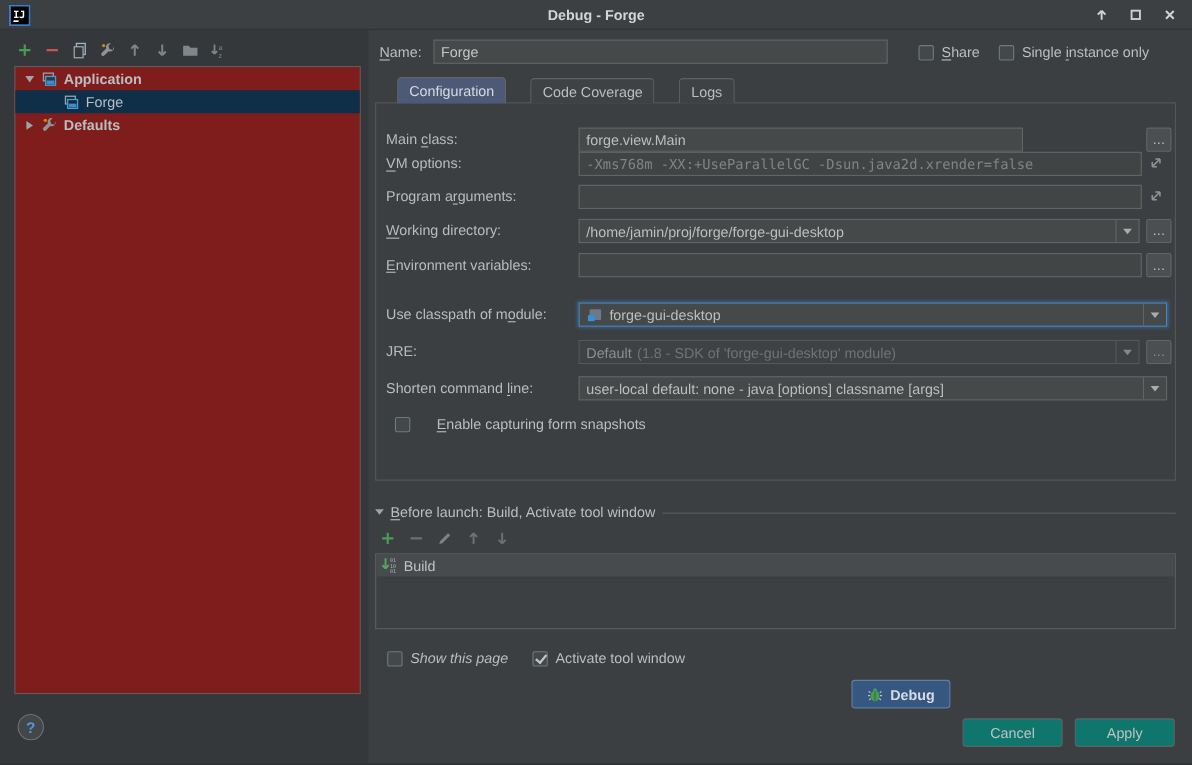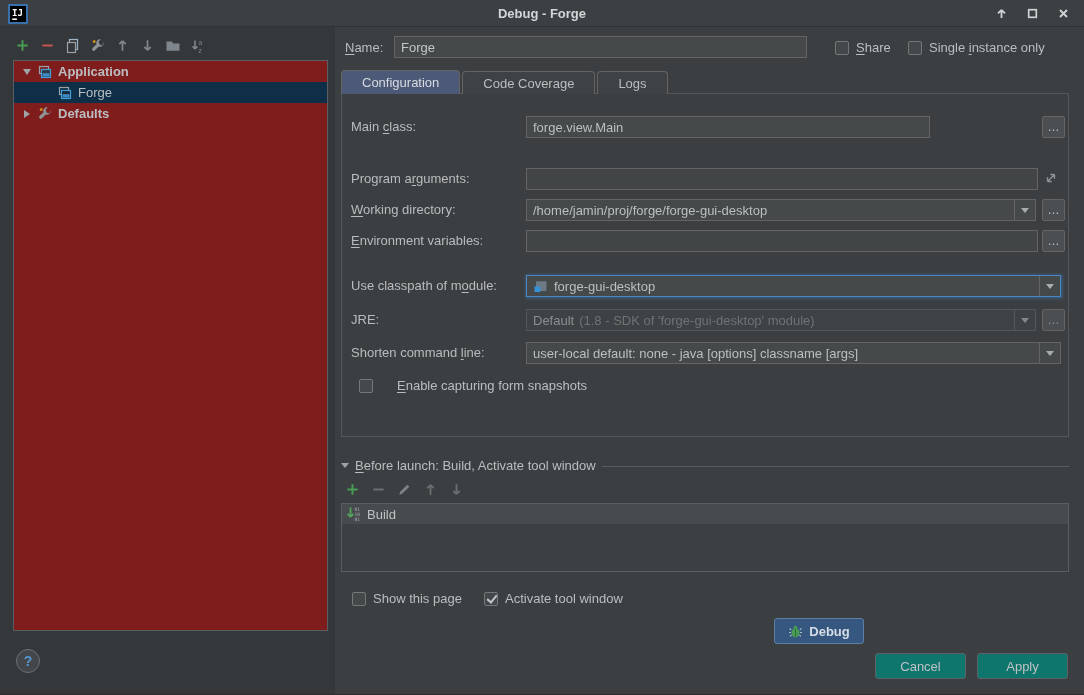--- a/index.html
+++ b/index.html
@@ -29,21 +29,21 @@
   .tri-right{width:0;height:0;border-top:4.5px solid transparent;border-bottom:4.5px solid transparent;border-left:6px solid #9fa4a7;}
   .ticon{width:16px;height:16px;flex:0 0 16px;}
   
   .name-label{position:absolute;left:345px;top:40px;}
   .name-field{position:absolute;left:394px;top:36px;width:413px;height:22px;background:#45494a;border:1px solid #646464;color:#c3c6c8;padding:0 6px;font:13px "Liberation Sans","DejaVu Sans",sans-serif;}
   .cb{width:14px;height:14px;background:#43494b;border:1px solid #747879;border-radius:2px;position:relative;flex:0 0 14px;}
   .cb.checked::after{content:"";position:absolute;left:3.5px;top:0.5px;width:4px;height:8px;border:solid #c0c6c9;border-width:0 2px 2px 0;transform:rotate(40deg);}
   .cb-row{position:absolute;display:flex;align-items:center;gap:7px;}
   
   .tabs{position:absolute;left:341px;top:70px;display:flex;align-items:flex-end;}
-  .tab{height:23px;padding:0 20px;display:flex;align-items:center;background:#3e4244;border:1px solid #646464;border-bottom:none;border-radius:4px 4px 0 0;margin-right:2px;position:relative;z-index:2;color:#bbbec0;}
+  .tab{height:23px;padding:0 10px;display:flex;align-items:center;background:#3e4244;border:1px solid #646464;border-bottom:none;border-radius:4px 4px 0 0;margin-right:2px;position:relative;z-index:2;color:#bbbec0;margin-left:20px;}
   .tab.selected{background:var(--tab-selected,#4c5a78);color:#d6dae0;height:24px;}
   
   .config-panel{position:absolute;left:341px;top:93px;width:728px;height:344px;border:1px solid #55585a;background:#3c3f41;z-index:1;}
   .frow{position:absolute;left:0;width:100%;height:22px;}
   .frow .flabel{position:absolute;left:9px;line-height:22px;color:#b9bcbe;}
   .tf{position:absolute;left:184px;height:22px;background:#45494a;border:1px solid #646464;display:flex;align-items:center;padding:0 6px;color:#bcbfc1;overflow:hidden;white-space:nowrap;}
   .tf.mono{font-family:"DejaVu Sans Mono","Liberation Mono",monospace;font-size:12.5px;color:#808587;background:#404444;}
   .tf.empty{background:#414546;}
   .combo{position:absolute;left:184px;height:22px;background:#45494a;border:1px solid #646464;display:flex;align-items:center;color:#bcbfc1;}
   .combo .cval{flex:1;padding:0 6px;display:flex;align-items:center;gap:5px;overflow:hidden;white-space:nowrap;}
@@ -216,20 +216,31 @@
   <div class="config-panel">
 
     <div class="frow" style="top:22px;">
       <span class="flabel">Main <u>c</u>lass:</span>
       <div class="tf" style="width:404px;">
           <span>forge.view.Main</span>
         </div>
       <span class="dots-btn" style="left:700px;"></span>
     </div>
 
+    <div class="frow" style="top:44px;">
+      <span class="flabel"><u>V</u>M options:</span>
+      <div class="tf mono" style="width:512px;">
+          <span>-Xms768m -XX:+UseParallelGC -Dsun.java2d.xrender=false</span>
+        </div>
+      <span class="expand-ic" style="left:701px;top:2px;">
+        <svg width="16" height="16" viewBox="0 0 16 16">
+            <path d="M4.5 11.5l7-7M11.5 4.5H7.3M11.5 4.5v4.2M4.5 11.5h4.2M4.5 11.5V7.3" stroke="#8e9396" stroke-width="1.4" fill="none"></path>
+          </svg>
+      </span>
+    </div>
 
     <div class="frow" style="top:74px;">
       <span class="flabel">Program a<u>r</u>guments:</span>
       <div class="tf empty" style="width:512px;">
           <span></span>
         </div>
       <span class="expand-ic" style="left:701px;top:2px;">
         <svg width="16" height="16" viewBox="0 0 16 16">
             <path d="M4.5 11.5l7-7M11.5 4.5H7.3M11.5 4.5v4.2M4.5 11.5h4.2M4.5 11.5V7.3" stroke="#8e9396" stroke-width="1.4" fill="none"></path>
           </svg>
@@ -348,21 +359,21 @@
             <path d="M4.5 1.5V11M4.5 11L1.6 7.8M4.5 11l2.9-3.2" stroke="#53a55e" stroke-width="1.8" fill="none"></path>
             <text x="8.5" y="5" font-size="4.6" fill="#a9afb3" font-family="monospace">01</text>
             <text x="8.5" y="10" font-size="4.6" fill="#a9afb3" font-family="monospace">10</text>
             <text x="8.5" y="15" font-size="4.6" fill="#a9afb3" font-family="monospace">01</text>
           </svg>
       </span>
       <span>Build</span>
     </div>
   </div>
 
-  <div class="cb-row" style="left:352px;top:591px;">
+  <div class="cb-row" style="left:352px;top:591px;font-style:italic;">
     <span class="cb"></span>
     <span>Show this page</span>
   </div>
   <div class="cb-row" style="left:484px;top:591px;">
     <span class="cb checked"></span>
     <span>Activate tool window</span>
   </div>
 
   <div class="btn primary" style="left:774px;top:618px;width:90px;">
     <span style="display:inline-flex;width:15px;height:15px;">

